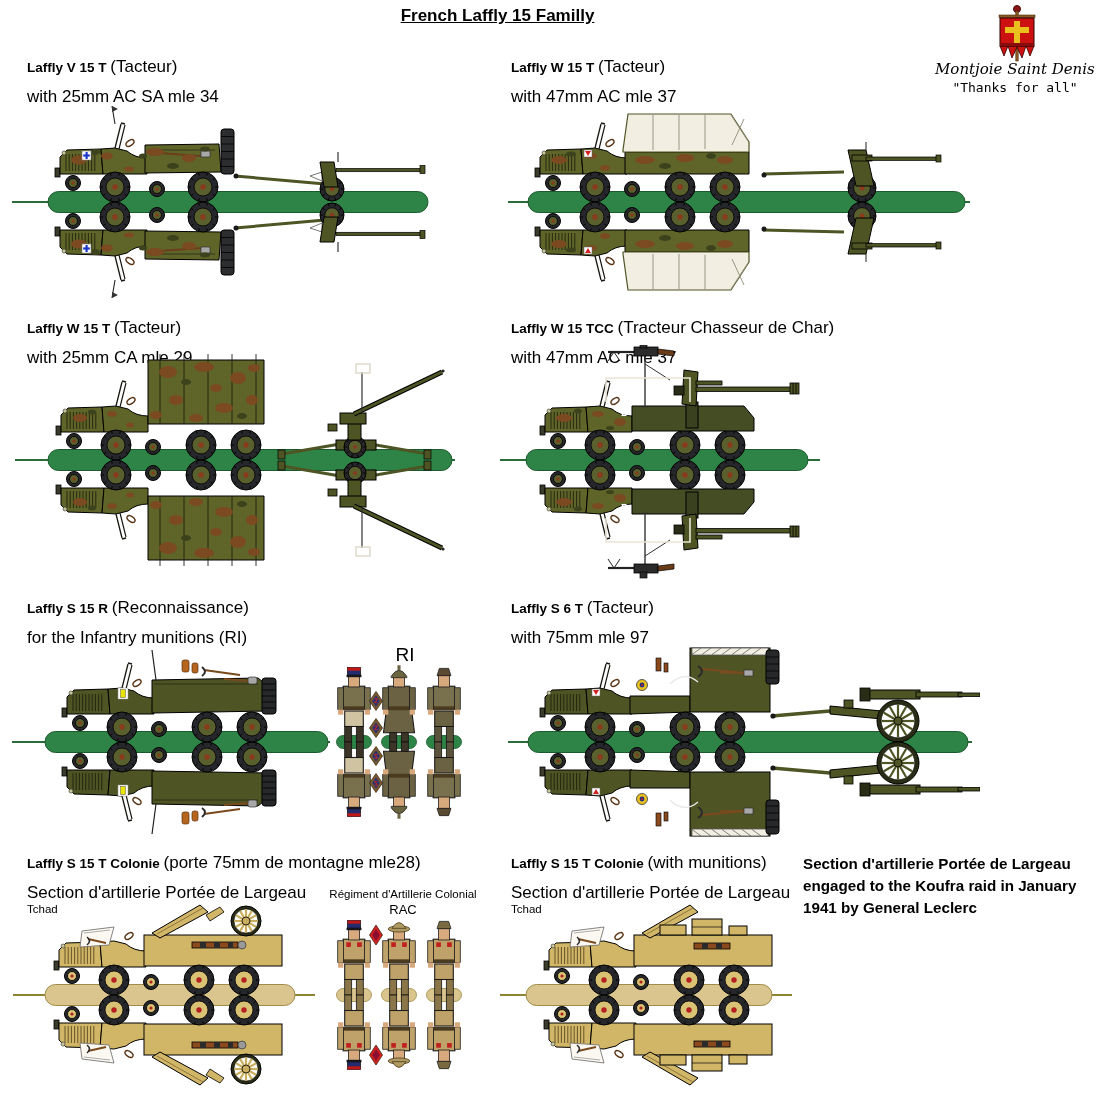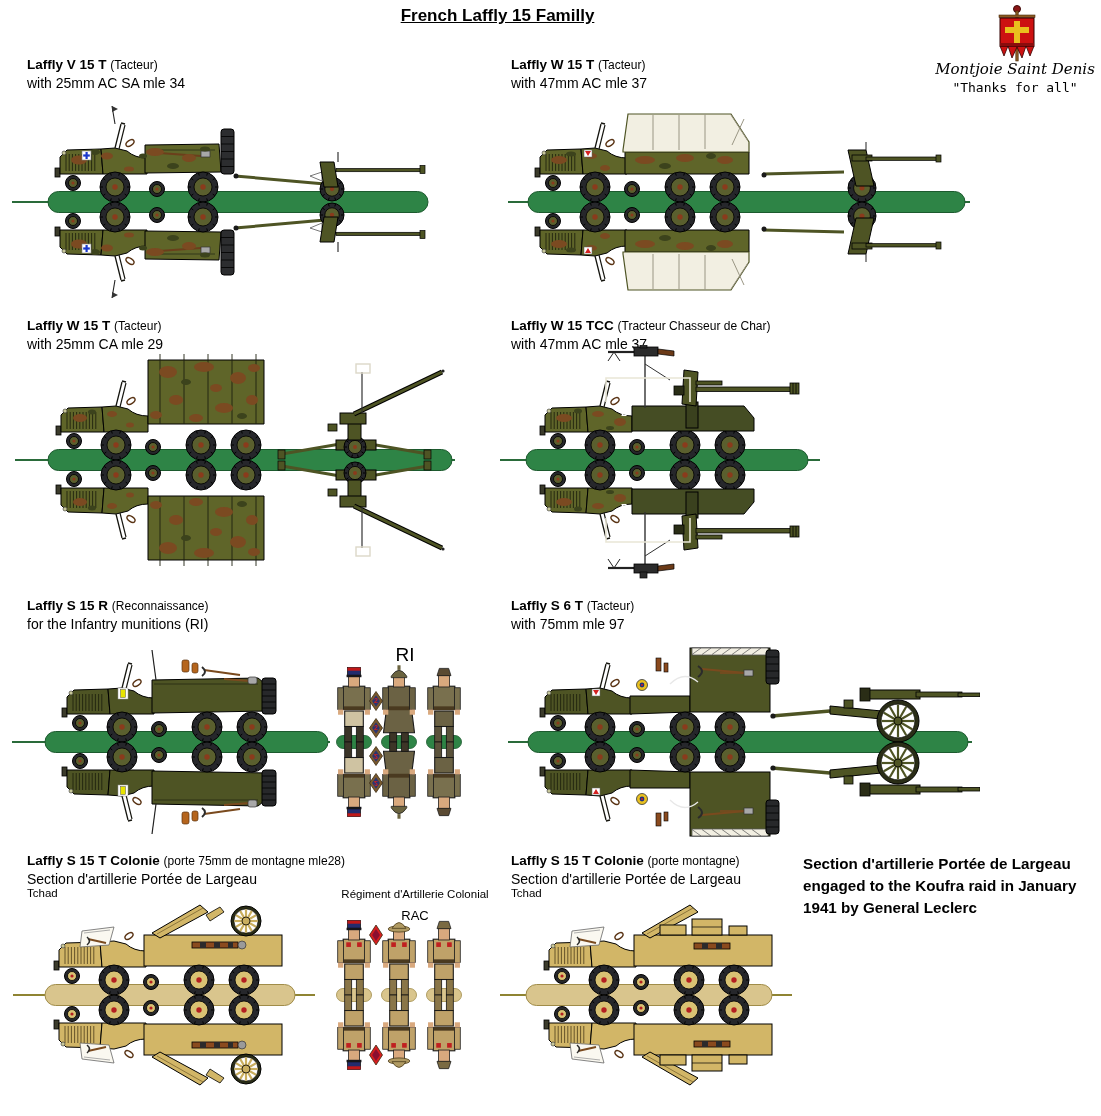--- a/index.html
+++ b/index.html
@@ -2,33 +2,33 @@
 <html><head>
 <meta charset="utf-8">
 <style>
   html,body{margin:0;padding:0;background:#fff;}
   body{width:1101px;height:1116px;position:relative;overflow:hidden;
        font-family:"Liberation Sans",sans-serif;color:#000;}
   #canvas{position:absolute;left:0;top:0;width:1101px;height:1116px;}
   .scene{position:absolute;}
   .lbl{position:absolute;}
   .t{font-size:13.5px;font-weight:bold;white-space:nowrap;}
-  .t .paren{font-weight:normal;font-size:12px;}
-  .cap{font-size:14px;margin-top:3px;white-space:nowrap;}
+  .t .paren{font-weight:normal;font-size:17px;}
+  .cap{font-size:17px;margin-top:10px;white-space:nowrap;}
   .cap2{font-size:11.5px;margin-top:0;white-space:nowrap;}
   .page-title{position:absolute;left:0;top:6px;width:995px;text-align:center;
               font-size:17px;font-weight:bold;text-decoration:underline;}
   .fig-head{position:absolute;text-align:center;font-size:13px;font-weight:normal;}
   .fig-head .l1{font-size:11.5px;}
-  .fig-head .l2{font-size:13px;margin-top:8px;}
+  .fig-head .l2{font-size:13px;margin-top:2px;}
   .ri-head{left:330px;top:644px;width:150px;font-size:19px;}
-  .rac-head{left:328px;top:888px;width:174px;}
+  .rac-head{left:316px;top:888px;width:174px;}
   .note{position:absolute;left:803px;top:853px;width:298px;
         font-size:15.2px;font-weight:bold;line-height:1.45;}
-  .credit-script{position:absolute;left:935px;top:60px;width:160px;text-align:center;
+  .credit-script{position:absolute;left:935px;top:60px;width:160px;text-align:left;
         font-family:"DejaVu Serif",serif;font-style:italic;font-size:15px;}
   .credit-quote{position:absolute;left:935px;top:80px;width:160px;text-align:center;
         font-family:"DejaVu Sans Mono",monospace;font-size:13px;}
   .logo{position:absolute;left:984px;top:3px;}
 </style>
 </head>
 <body>
 
 <div class="page-title">French Laffly 15 Familly</div>
 
@@ -68,21 +68,21 @@
 <div class="lbl" style="left:511px;top:598px">
   <div class="t"><span>Laffly S 6 T</span> <span class="paren">(Tacteur)</span></div>
   <div class="cap">with 75mm mle 97</div>
 </div>
 <div class="lbl" style="left:27px;top:853px">
   <div class="t"><span>Laffly S 15 T Colonie</span> <span class="paren">(porte 75mm de montagne mle28)</span></div>
   <div class="cap">Section d'artillerie Portée de Largeau</div>
   <div class="cap2">Tchad</div>
 </div>
 <div class="lbl" style="left:511px;top:853px">
-  <div class="t"><span>Laffly S 15 T Colonie</span> <span class="paren">(porte montagne)</span></div>
+  <div class="t"><span>Laffly S 15 T Colonie</span> <span class="paren">(with munitions)</span></div>
   <div class="cap">Section d'artillerie Portée de Largeau</div>
   <div class="cap2">Tchad</div>
 </div>
 
 <div class="fig-head ri-head">RI</div>
 <div class="fig-head rac-head">
   <div class="l1">Régiment d'Artillerie Colonial</div>
   <div class="l2">RAC</div>
 </div>
 

